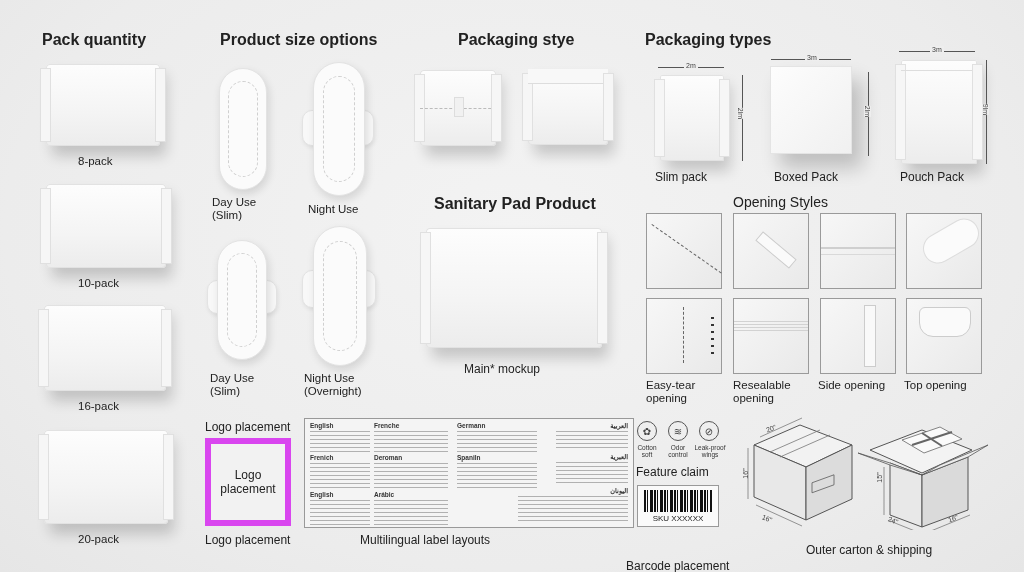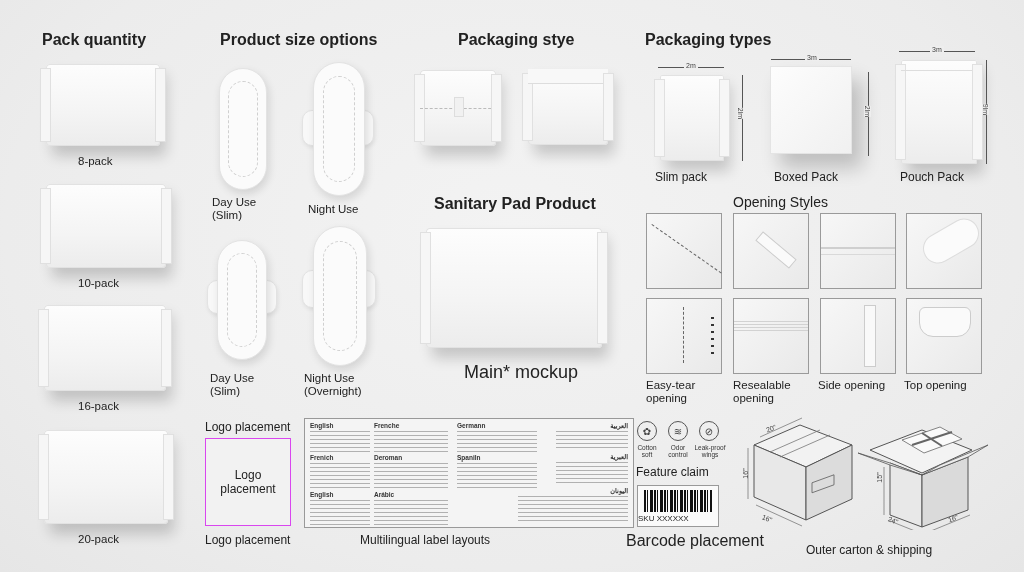--- a/index.html
+++ b/index.html
@@ -83,21 +83,21 @@
 <div class="pack" style="left:420px;top:70px;width:76px;height:76px">
   <div style="position:absolute;left:0;right:0;top:38px;border-top:1px dashed #bbb"></div>
   <div style="position:absolute;left:34px;top:27px;width:10px;height:20px;background:#f1f1f1;border:1px solid #ddd"></div>
 </div>
 <div class="pack" style="left:528px;top:69px;width:80px;height:76px">
   <div style="position:absolute;left:0;right:0;top:0;height:15px;background:#f8f8f8;border-bottom:1px solid #ddd"></div>
 </div>
 
 <div class="abs h1" style="left:434px;top:195px">Sanitary Pad Product</div>
 <div class="pack" style="left:426px;top:228px;width:176px;height:120px"></div>
-<div class="abs h2" style="left:464px;top:362px;font-weight:400;font-size:18px">Main* mockup</div>
+<div class="abs h2" style="left:464px;top:362px;font-weight:400;font-size:12px">Main* mockup</div>
 
 <div class="abs h1" style="left:645px;top:31px">Packaging types</div>
 
 <div class="hline" style="left:658px;top:67px;width:66px"></div>
 <div class="dim" style="left:684px;top:62px;background:#eee;padding:0 2px">2m</div>
 <div class="pack" style="left:660px;top:75px;width:64px;height:86px;border-radius:2px"></div>
 <div class="vline" style="left:742px;top:75px;height:86px"></div>
 <div class="dim" style="left:735px;top:110px;transform:rotate(90deg);background:#eee">2lm</div>
 <div class="abs lbl" style="left:655px;top:171px;width:76px;font-size:12px">Slim pack</div>
 
@@ -152,21 +152,21 @@
   <div>opening</div>
 </div>
 <div class="abs lbl" style="left:733px;top:379px;width:76px">
   <div>Resealable</div>
   <div>opening</div>
 </div>
 <div class="abs lbl" style="left:818px;top:379px;width:80px">Side opening</div>
 <div class="abs lbl" style="left:904px;top:379px;width:80px">Top opening</div>
 
 <div class="abs lbl" style="left:205px;top:421px;width:86px;font-size:12px">Logo placement</div>
-<div class="abs" style="left:205px;top:438px;width:86px;height:88px;border:1px solid #d946ef;background:#f2f2f2;display:flex;flex-direction:column;align-items:center;justify-content:center">
+<div class="abs" style="left:205px;top:438px;width:86px;height:88px;border:6px solid #d946ef;background:#f2f2f2;display:flex;flex-direction:column;align-items:center;justify-content:center">
   <div class="lbl" style="font-size:12px;line-height:14px">Logo</div>
   <div class="lbl" style="font-size:12px;line-height:14px">placement</div>
 </div>
 <div class="abs lbl" style="left:205px;top:534px;width:86px;font-size:12px">Logo placement</div>
 
 <div class="labelbox">
   <div class="col" style="left:5px;top:3px">English</div>
   <div class="txt" style="left:5px;top:12px;width:60px;height:22px"></div>
   <div class="col" style="left:69px;top:3px">Frenche</div>
   <div class="txt" style="left:69px;top:12px;width:74px;height:22px"></div>
@@ -206,23 +206,23 @@
   <div>control</div>
 </div>
 <div class="tiny" style="left:690px;top:444px;width:40px">
   <div>Leak-proof</div>
   <div>wings</div>
 </div>
 <div class="abs lbl" style="left:636px;top:466px;width:86px;font-size:12px">Feature claim</div>
 
 <div class="abs" style="left:637px;top:485px;width:82px;height:42px;background:#fafafa;border:1px solid #999">
   <div style="position:absolute;left:6px;right:6px;top:4px;height:22px;background:repeating-linear-gradient(90deg,#111 0 2px,#fafafa 2px 3px,#111 3px 4px,#fafafa 4px 6px,#111 6px 9px,#fafafa 9px 10px)"></div>
-  <div style="position:absolute;left:0;right:0;top:28px;font-size:8px;color:#222">SKU XXXXXX</div>
-</div>
-<div class="abs lbl" style="left:626px;top:534px;width:106px;font-size:16px">Barcode placement</div>
+  <div style="position:absolute;left:0;right:0;top:28px;text-align:center;font-size:8px;color:#222">SKU XXXXXX</div>
+</div>
+<div class="abs lbl" style="left:626px;top:560px;width:106px;font-size:12px">Barcode placement</div>
 
 <svg class="abs" style="left:740px;top:415px" width="270" height="115" viewBox="0 0 270 115">
 
   <polygon points="14,30 60,10 112,30 66,52" fill="#f2f2f2" stroke="#555" stroke-width="1"></polygon>
   <polygon points="14,30 66,52 66,105 14,82" fill="#e8e8e8" stroke="#555" stroke-width="1"></polygon>
   <polygon points="66,52 112,30 112,84 66,105" fill="#dcdcdc" stroke="#555" stroke-width="1"></polygon>
   <line x1="30" y1="37" x2="80" y2="15" stroke="#777" stroke-width=".8"></line>
   <line x1="40" y1="42" x2="90" y2="20" stroke="#777" stroke-width=".8"></line>
   <rect x="72" y="64" width="22" height="10" fill="none" stroke="#666" stroke-width=".8" transform="skewY(-20) translate(0,30)"></rect>
   <line x1="8" y1="33" x2="8" y2="84" stroke="#555" stroke-width=".6"></line>

